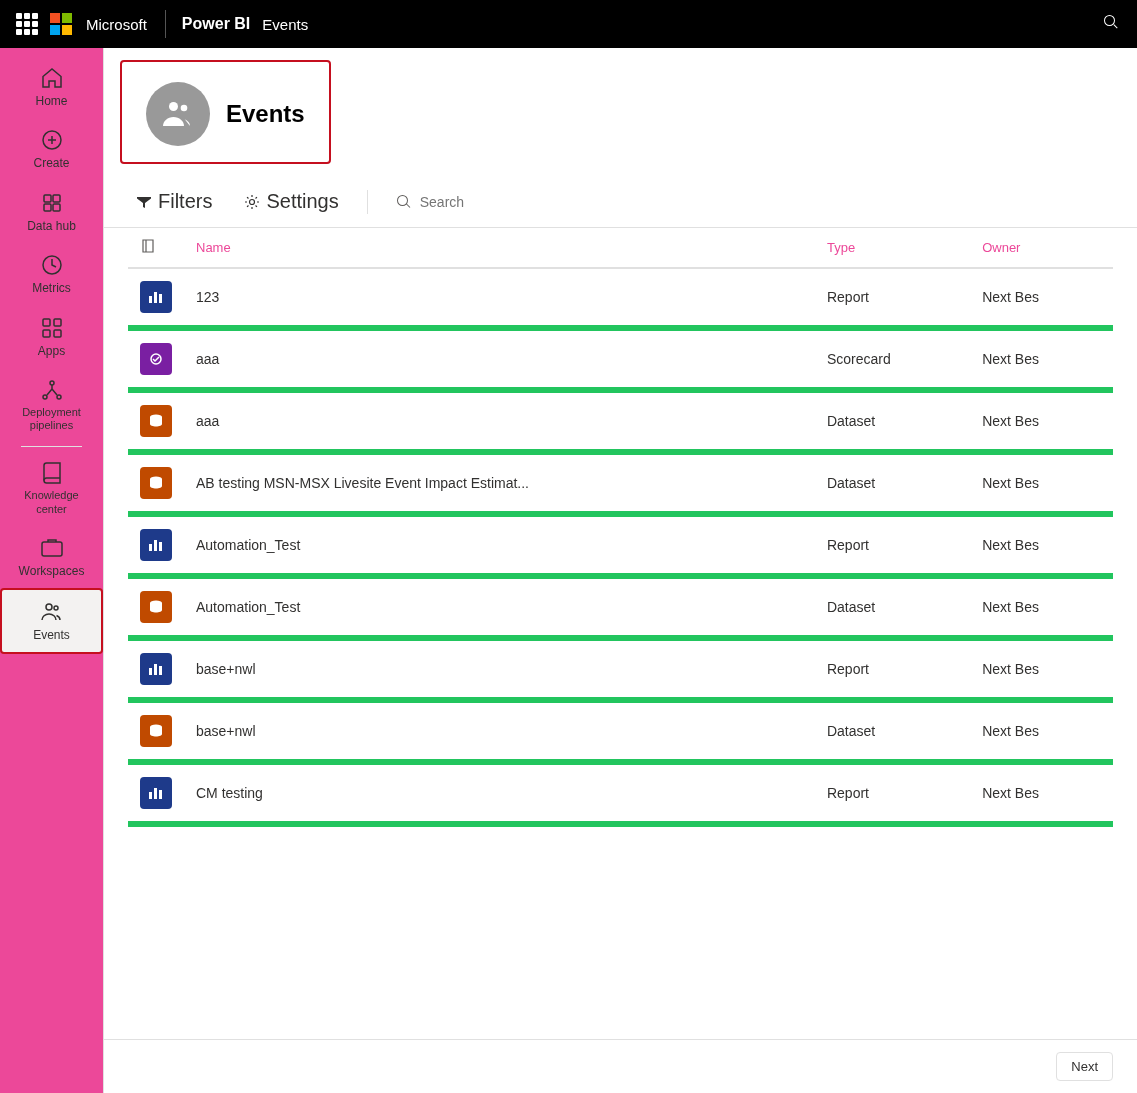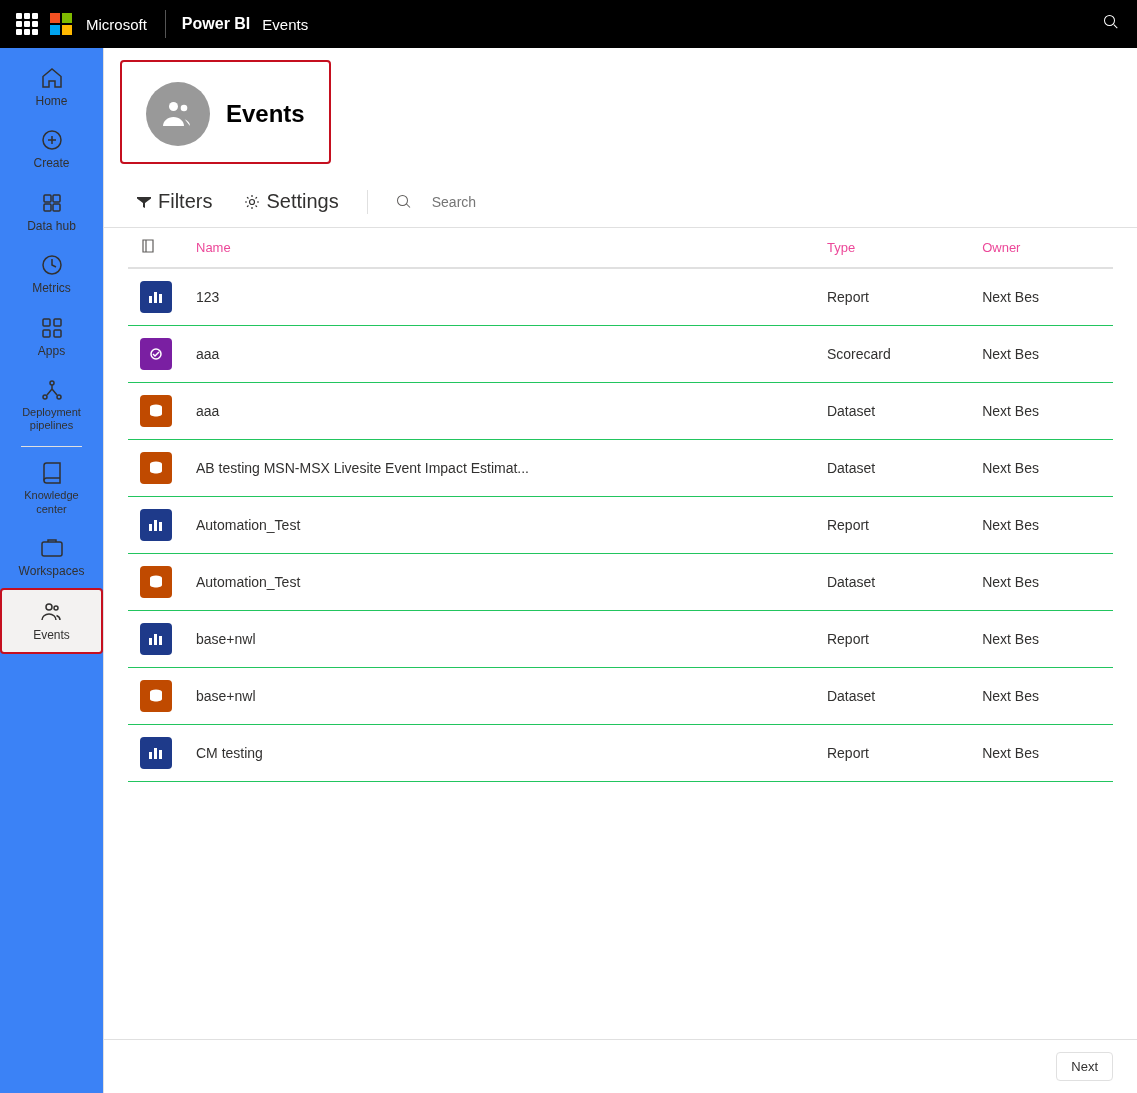--- a/index.html
+++ b/index.html
@@ -28,21 +28,21 @@
     .topbar-section { font-size: 15px; color: #fff; font-weight: 400; }
     .topbar-search-icon { margin-left: auto; cursor: pointer; }
     .topbar-search-icon svg { width: 20px; height: 20px; fill: #fff; }
 
     
     .layout { display: flex; flex: 1; overflow: hidden; }
 
     
     .sidebar {
       width: 104px;
-      background: #3b82f6;
+      background: #ec4899;
       display: flex;
       flex-direction: column;
       align-items: center;
       padding: 8px 0;
       border-right: 1px solid #e0e0e0;
       flex-shrink: 0;
       overflow-y: auto;
     }
     .sidebar-item {
       display: flex;
@@ -109,42 +109,42 @@
       font-size: 20px;
       color: #323130;
       padding: 6px 8px;
       border-radius: 4px;
     }
     .toolbar-btn svg { width: 16px; height: 16px; }
     .toolbar-divider { width: 1px; height: 24px; background: #e0e0e0; margin: 0 4px; }
     .toolbar-search {
       display: flex;
       align-items: center;
-      gap: 20px;
+      gap: 8px;
       margin-left: 8px;
     }
     .toolbar-search svg { width: 16px; height: 16px; color: #605e5c; }
     .toolbar-search-text { font-size: 14px; color: #605e5c; }
 
     
     .table-container { flex: 1; overflow-y: auto; padding: 0 24px; }
     .table { width: 100%; border-collapse: collapse; }
     .table th {
       text-align: left;
       padding: 10px 12px;
       font-size: 13px;
       font-weight: 400;
       color: #ec4899;
       border-bottom: 2px solid #e0e0e0;
     }
     .table td {
       padding: 12px 12px;
       font-size: 14px;
       color: #323130;
-      border-bottom: 1px solid #22c55e;
+      border-bottom: 6px solid #22c55e;
       vertical-align: middle;
     }
     .item-icon {
       width: 32px;
       height: 32px;
       border-radius: 4px;
       display: flex;
       align-items: center;
       justify-content: center;
     }

